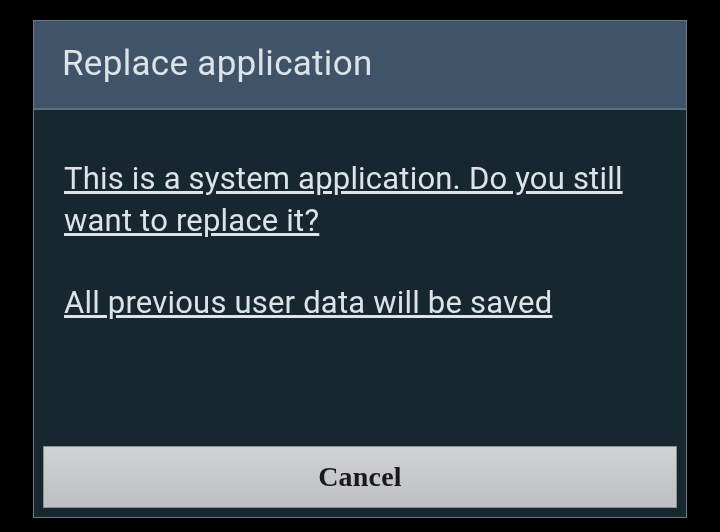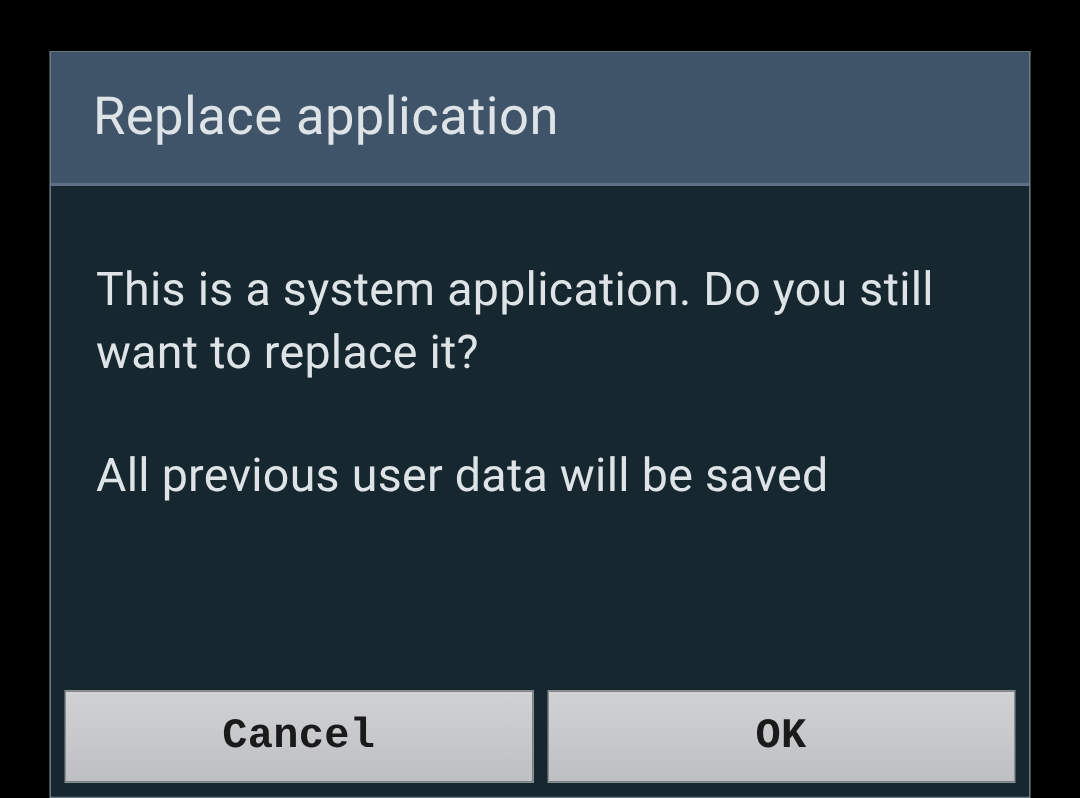--- a/index.html
+++ b/index.html
@@ -9,21 +9,21 @@
     }
     body {
       width: 720px;
       height: 532px;
       background: #000;
       font-family: 'Roboto', 'Helvetica Neue', Arial, sans-serif;
       overflow: hidden;
     }
     .dialog {
       position: absolute;
-      top: 34px;
+      top: 20px;
       left: 33px;
       width: 654px;
       height: 498px;
       background: #17272f;
       border: 1px solid #6a7a84;
       display: flex;
       flex-direction: column;
     }
     .dialog-title {
       background: #3f5468;
@@ -38,49 +38,49 @@
       flex: 1;
       padding: 48px 30px 30px 30px;
       color: #dde3e7;
       font-size: 31px;
       font-weight: 400;
       line-height: 1.35;
       letter-spacing: 0.2px;
     }
     .dialog-body p {
       margin-bottom: 40px;
+      text-decoration: underline;
     }
     .dialog-body p:last-child {
       margin-bottom: 16px;
     }
     .dialog-actions {
       display: flex;
       padding: 9px;
       gap: 9px;
       background: #17272f;
     }
     .dialog-actions button {
       flex: 1;
       height: 62px;
       background: linear-gradient(to bottom, #d0d2d4, #bdbfc2);
       border: 1px solid #8a8d91;
       color: #1a1a1a;
       font-size: 28px;
       font-weight: 600;
-      font-family: Liberation Mono, monospace;
+      font-family: Liberation Serif, serif;
       cursor: pointer;
       letter-spacing: 0.2px;
     }
   </style>
 </head>
 <body>
 
 <div class="dialog">
   <div class="dialog-title">Replace application</div>
   <div class="dialog-body">
     <p>This is a system application. Do you still want to replace it?</p>
     <p>All previous user data will be saved</p>
   </div>
   <div class="dialog-actions">
     <button>Cancel</button>
-    <button>OK</button>
   </div>
 </div>
 
 </body></html>

